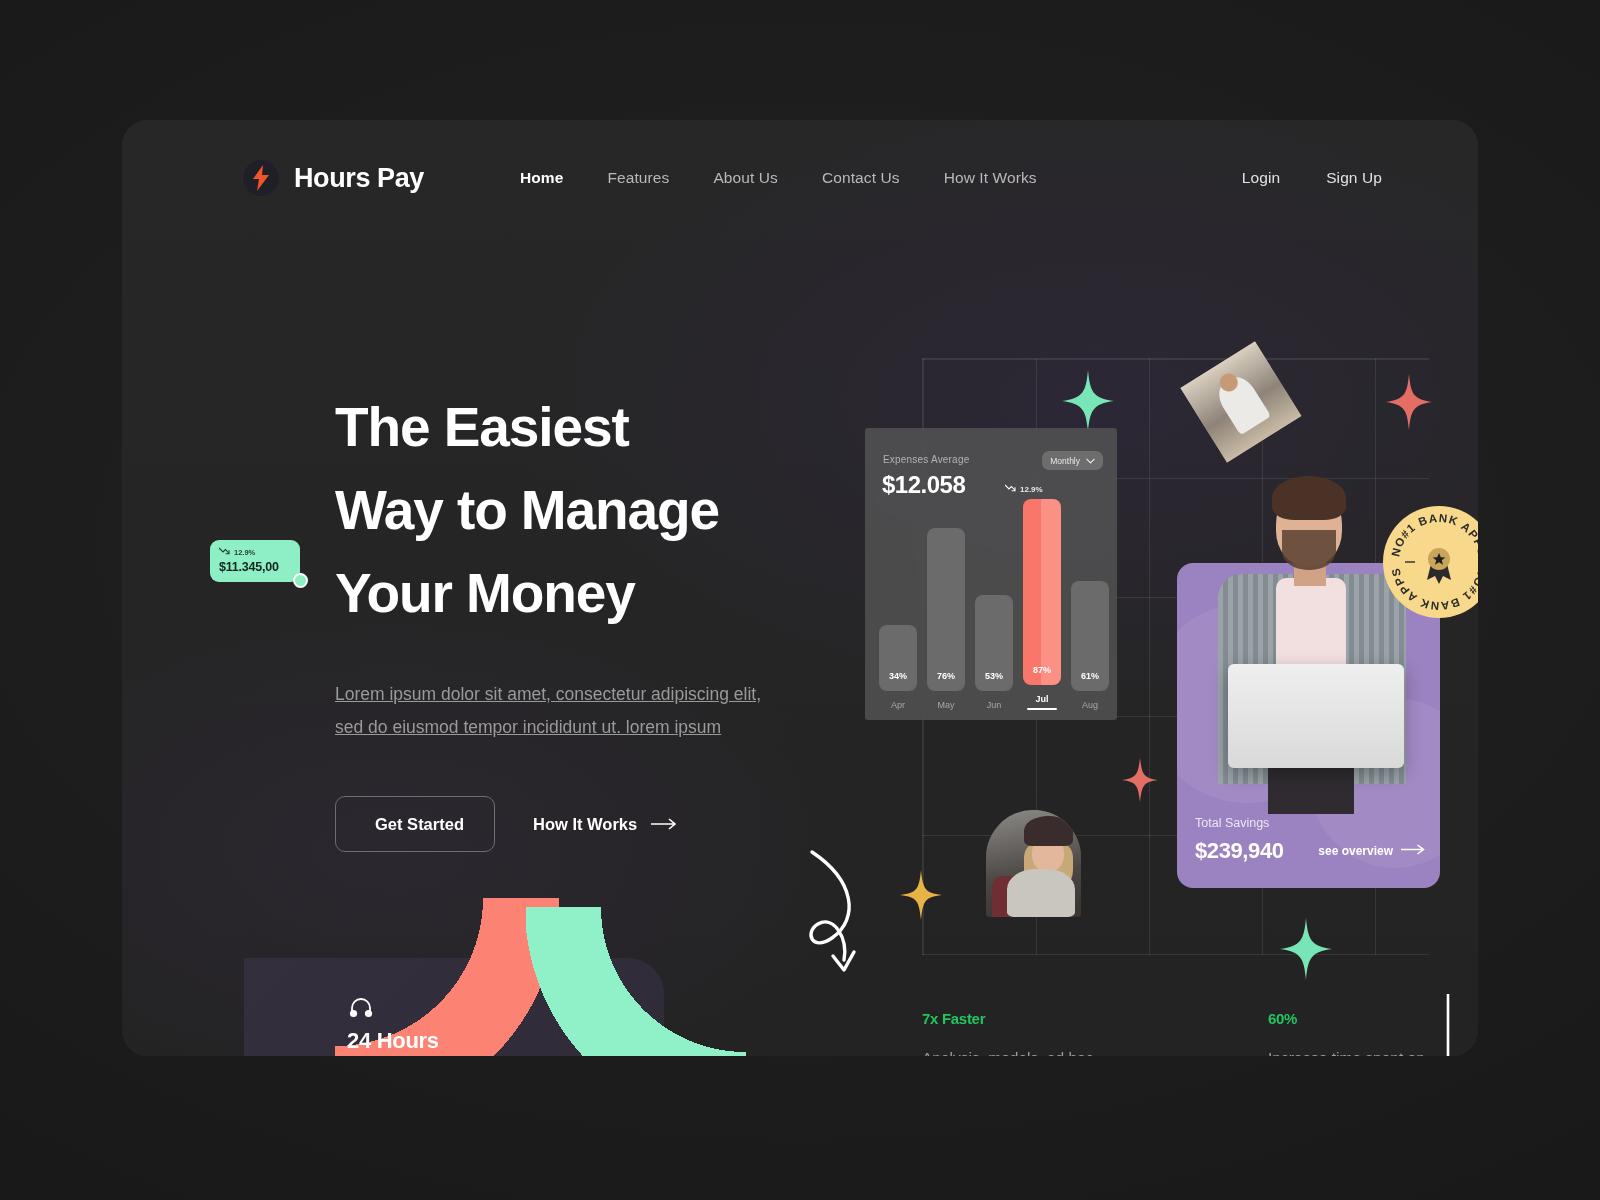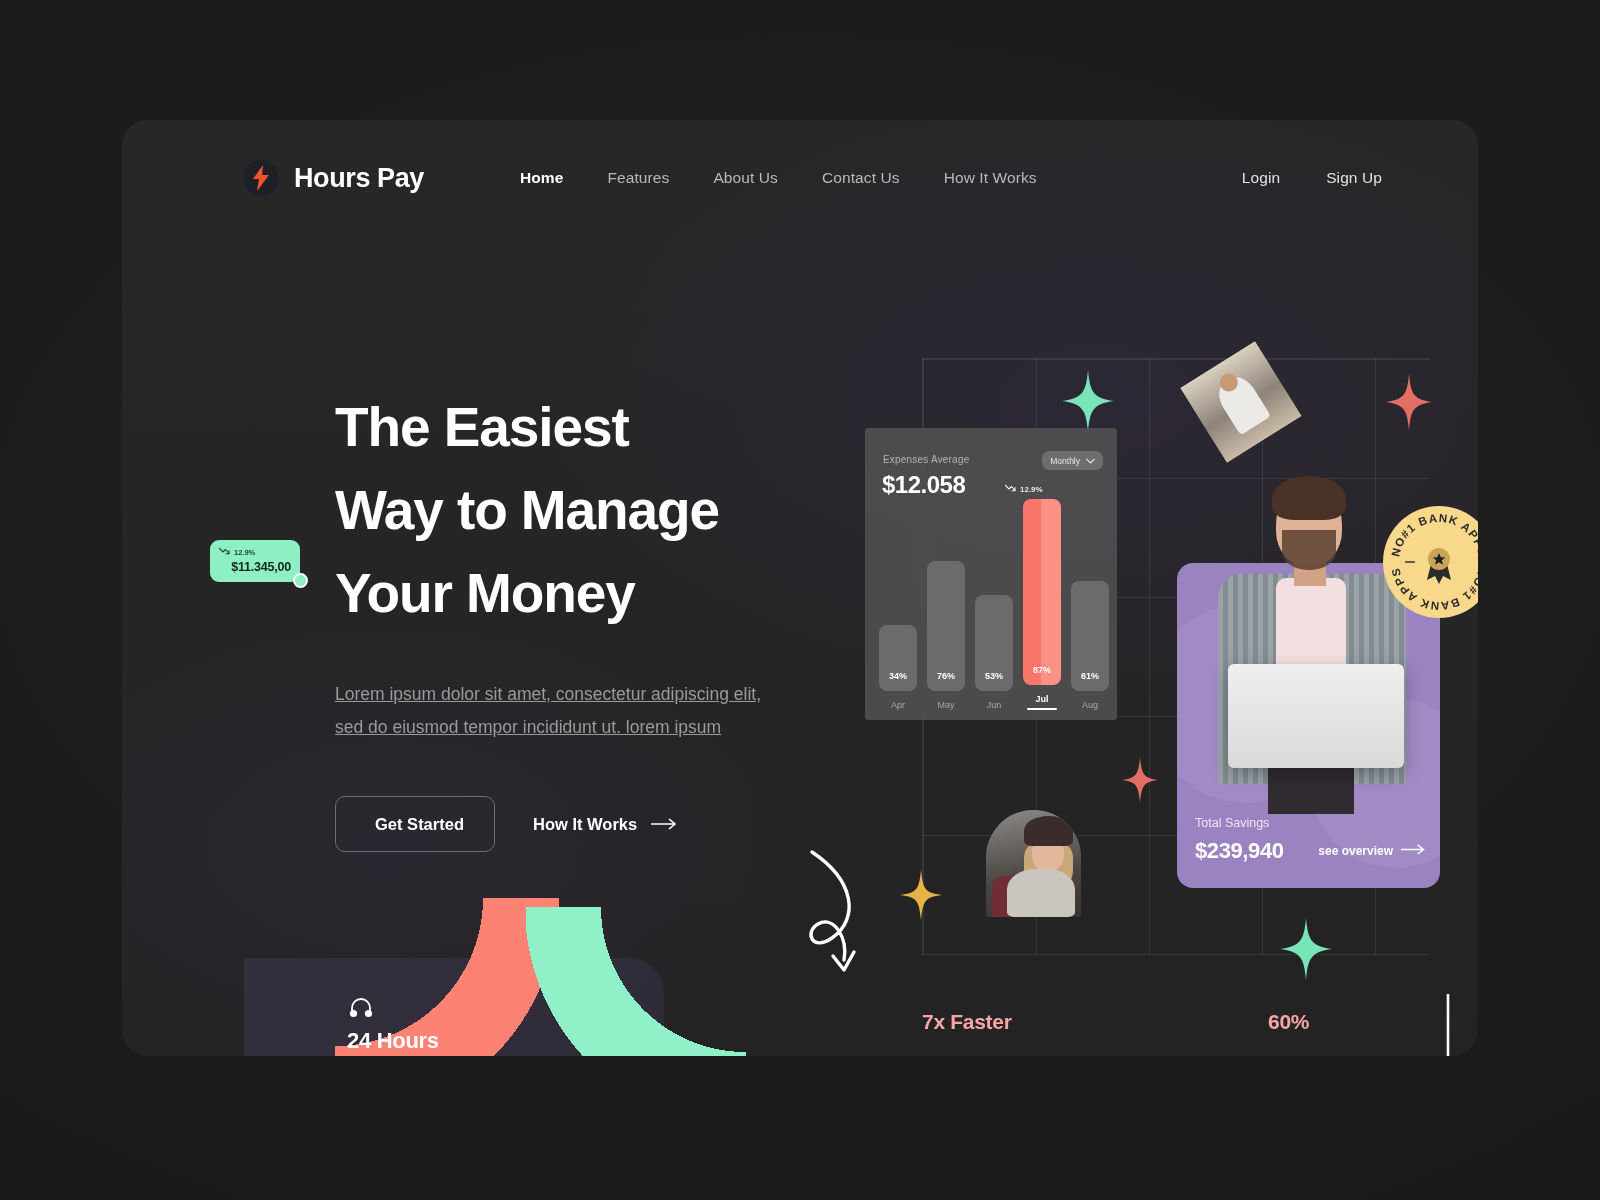--- a/index.html
+++ b/index.html
@@ -143,21 +143,21 @@
   .bar-val{ color:#fff; font-size:9px; font-weight:600; margin-bottom:10px; }
   .bar-month{ color:#a9a9a9; font-size:9px; margin-top:9px; }
   .bar-month.on{ color:#fff; font-weight:700; }
   .month-underline{ width:30px; height:2px; background:#fff; border-radius:2px; margin-top:4px; }
 
   .tooltip{
     position:absolute; left:88px; top:420px; width:90px; height:42px;
     background:#8EEFC4; border-radius:9px; padding:7px 9px; z-index:5;
   }
   .tt-delta{ display:flex; align-items:center; gap:4px; color:#1f3d33; font-size:7.5px; font-weight:700;}
-  .tt-val{ color:#10261e; font-size:12.5px; font-weight:700; letter-spacing:-.2px; margin-top:3px;text-align:right;}
+  .tt-val{ color:#10261e; font-size:12.5px; font-weight:700; letter-spacing:-.2px; margin-top:3px;}
   .tt-dot{
     position:absolute; right:-8px; bottom:-6px; width:15px;height:15px;border-radius:50%;
     background:#8EEFC4; border:2px solid #fff;
   }
 
   
   .photo-tilt{
     position:absolute; left:1075px; top:238px; width:88px; height:88px;
     transform:rotate(-32deg);
     overflow:hidden;
@@ -217,21 +217,21 @@
 
   
   .badge{
     position:absolute; left:1261px; top:386px; width:112px; height:112px;
     border-radius:50%; background:#F8D88B; z-index:6;
   }
   .badge svg{ position:absolute; inset:0; }
 
   
   .stats{ position:absolute; left:800px; top:890px; display:flex; gap:146px; }
-  .stat-title{ color:#fca5a5; font-size:21px; font-weight:700; letter-spacing:-.3px; }
+  .stat-title{ color:#22c55e; font-size:15px; font-weight:700; letter-spacing:-.3px; }
   .stat-desc{ color:#9d9d9d; font-size:15.5px; line-height:33px; margin-top:14px; width:200px; }
 
   .down-line{ position:absolute; left:1313px; top:874px; }
 
   .curl-arrow{ position:absolute; left:660px; top:690px; }
 </style>
 </head>
 <body>
 
 <div class="outer-bg"></div>
@@ -352,21 +352,21 @@
     </div>
 
     <div class="bars">
       <div class="bar-col">
         <div class="bar" style="height:66px">
           <span class="bar-val">34%</span>
         </div>
         <div class="bar-month">Apr</div>
       </div>
       <div class="bar-col">
-        <div class="bar" style="height:130px">
+        <div class="bar" style="height:163px">
           <span class="bar-val">76%</span>
         </div>
         <div class="bar-month">May</div>
       </div>
       <div class="bar-col">
         <div class="bar" style="height:96px">
           <span class="bar-val">53%</span>
         </div>
         <div class="bar-month">Jun</div>
       </div>

